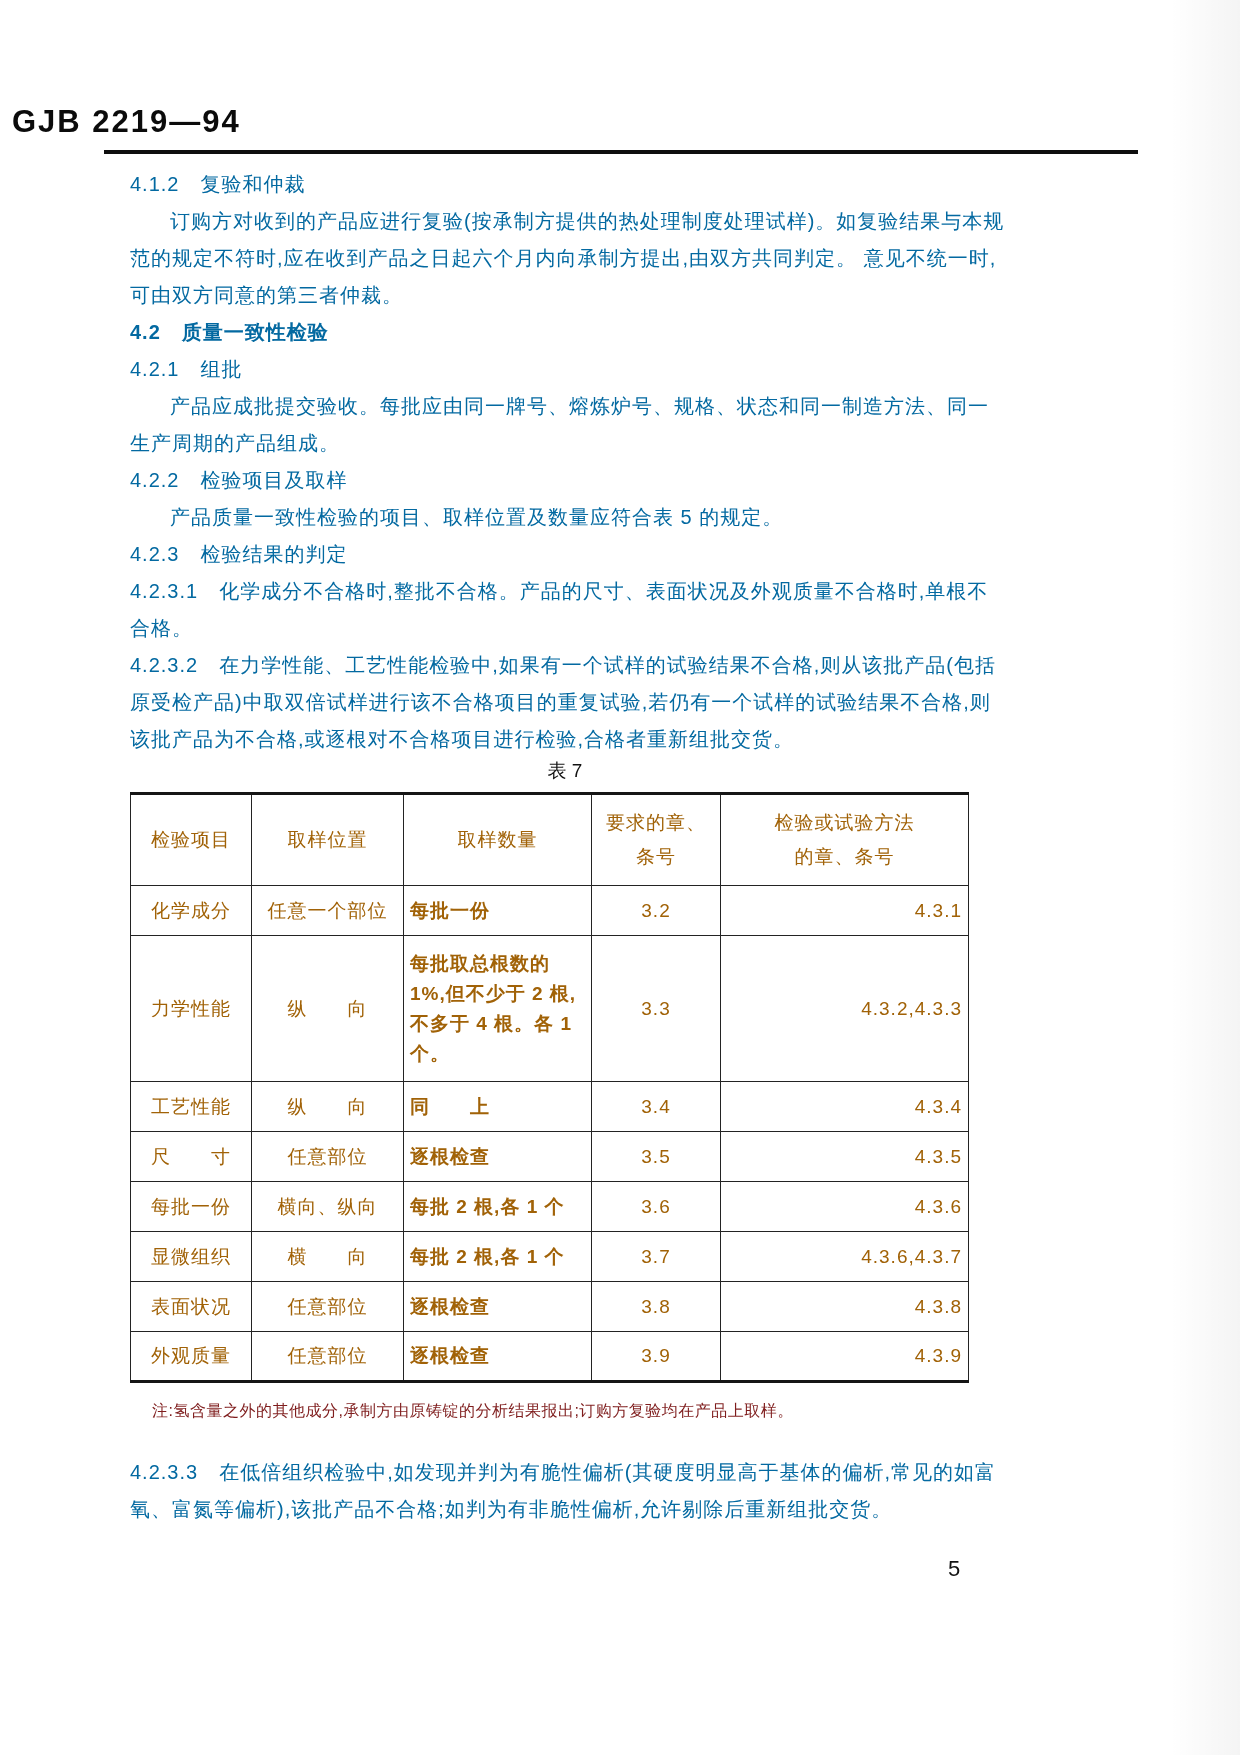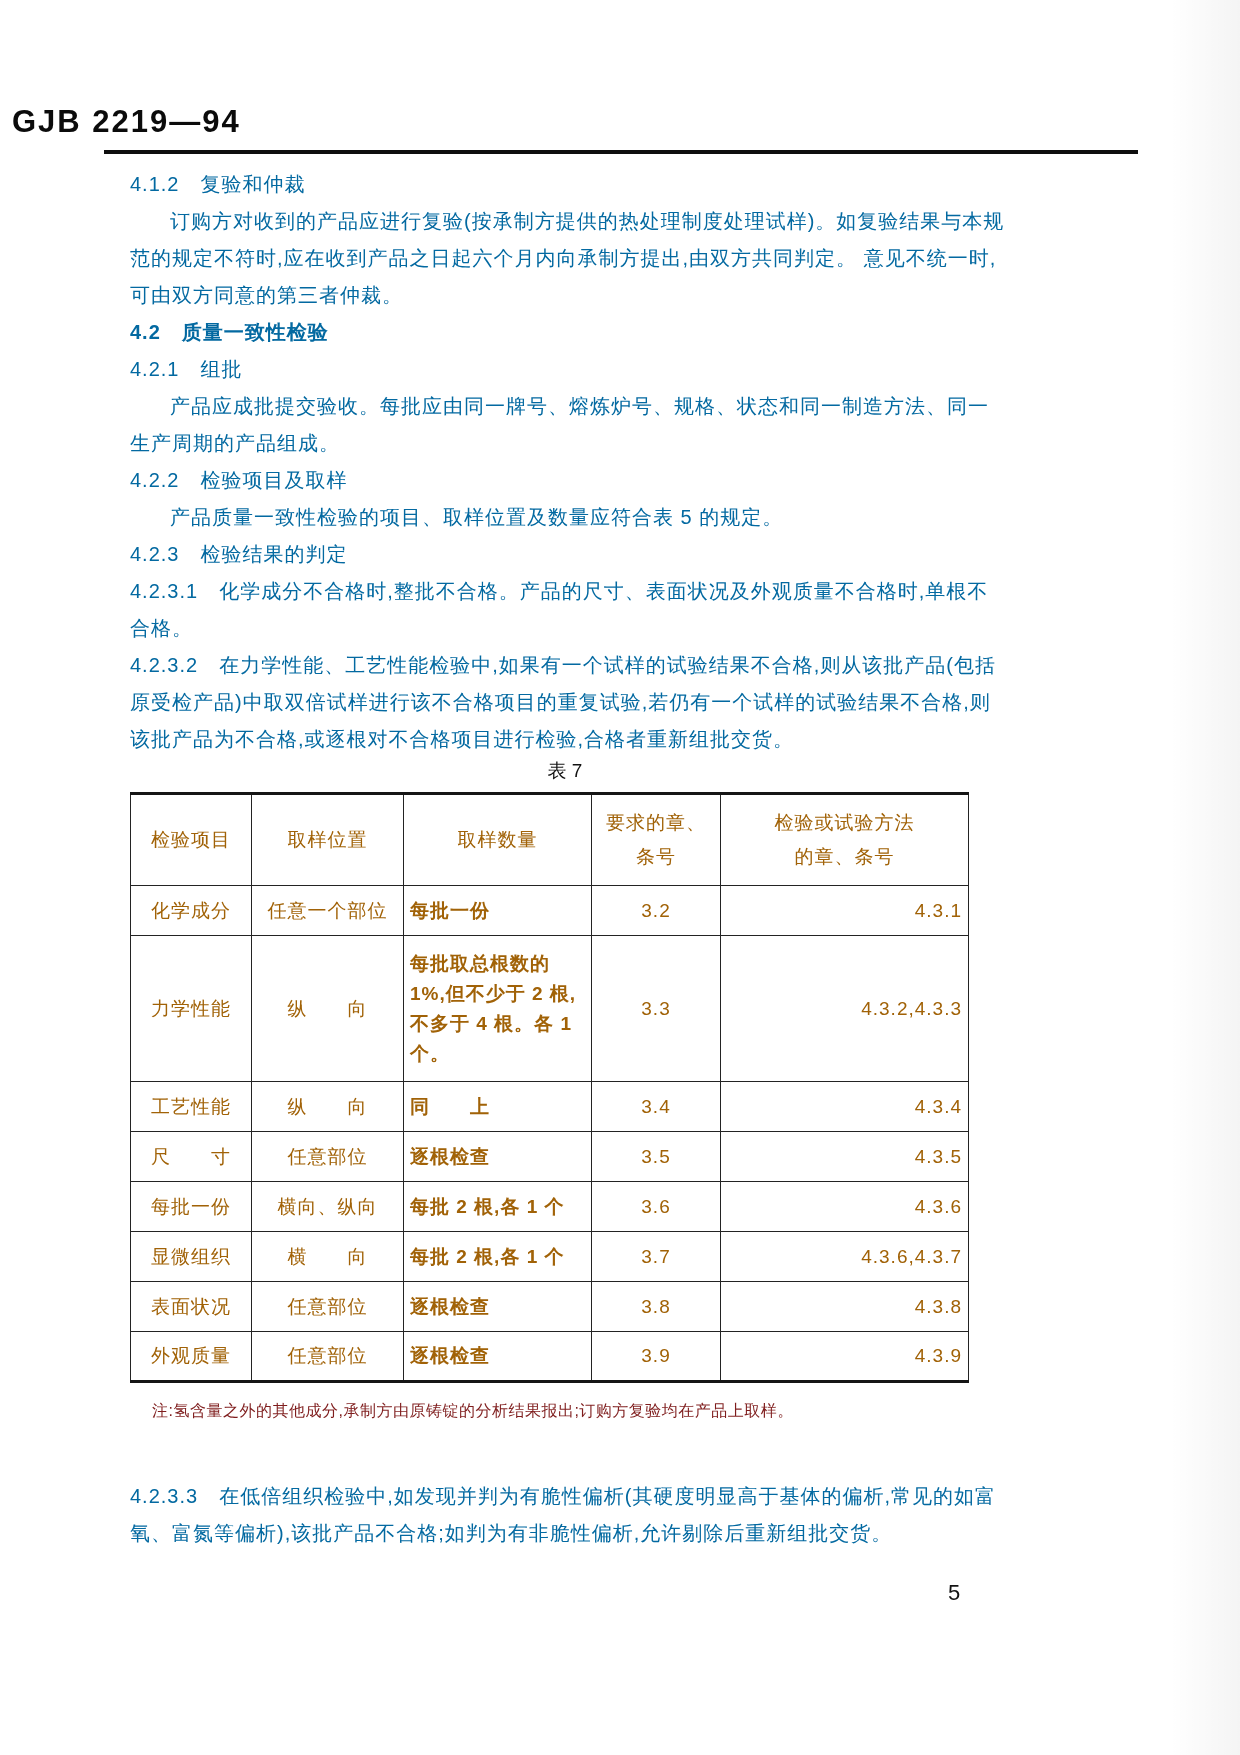--- a/index.html
+++ b/index.html
@@ -65,21 +65,21 @@
   td.c1{text-align:center;padding-left:14px;}
   td.c2{text-align:center;}
   td.c3{text-align:left;padding-left:14px;line-height:35px;font-weight:bold;}
   td.c4{text-align:center;letter-spacing:3px;}
   td.c5{text-align:right;letter-spacing:3px;}
   .tbl-note{
     margin:17px 0 0 22px;
     font-size:16px;line-height:22px;letter-spacing:0.5px;
     color:#7f1d1d;white-space:pre-wrap;
   }
-  .para-4233{margin-top:56px;}
+  .para-4233{margin-top:32px;}
   .page-number{
     margin-top:28px;padding-left:818px;
     font-size:22px;color:#121212;
   }
 </style>
 </head>
 <body>
 
 <div class="page">
 

